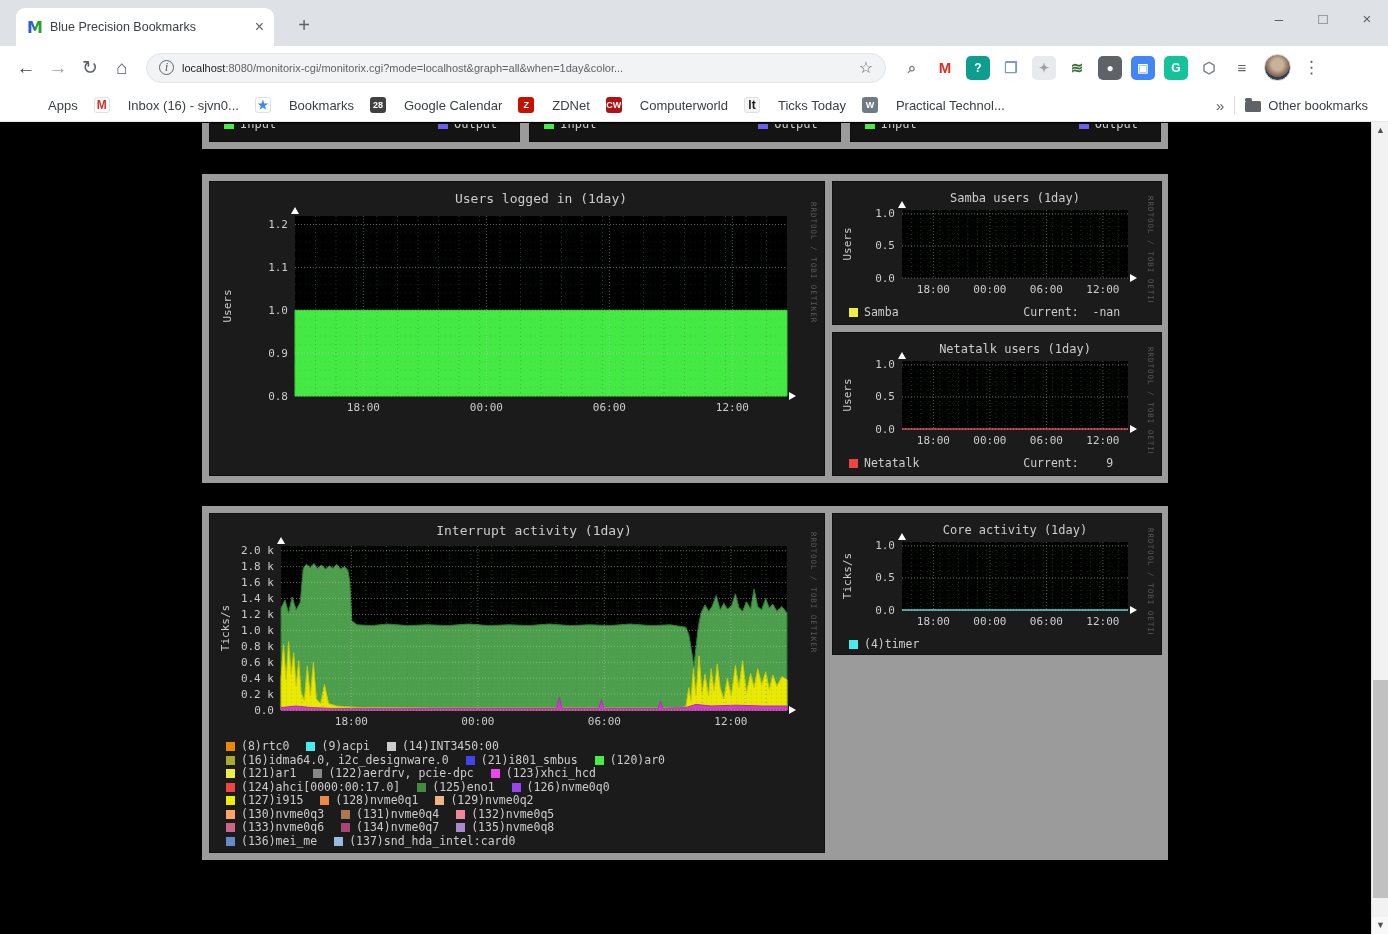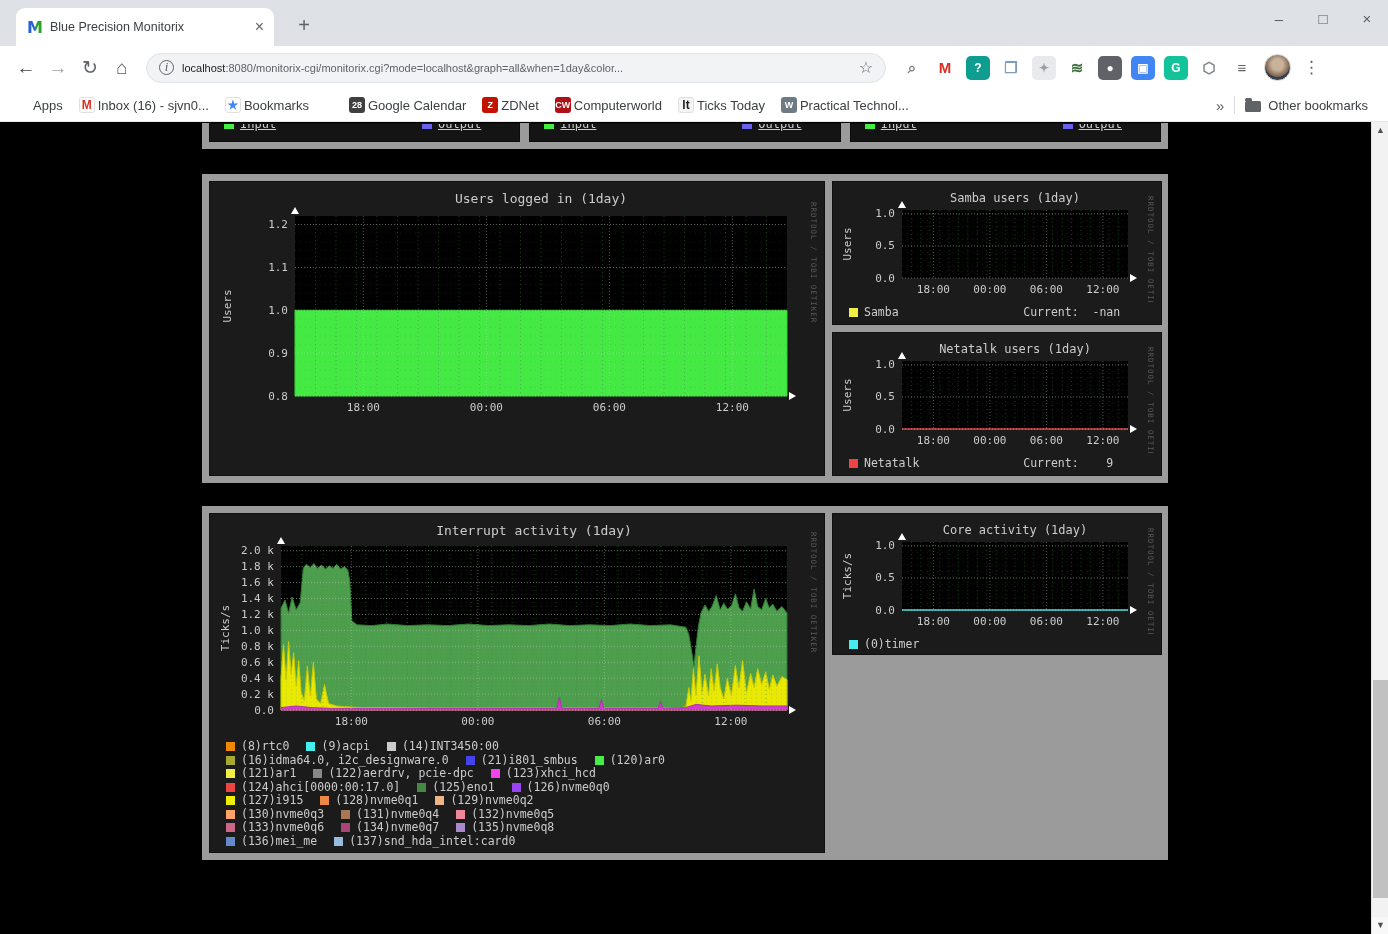--- a/index.html
+++ b/index.html
@@ -22,39 +22,39 @@
   .omni-info { color:#5f6368; font-size:13px; border:1.4px solid #5f6368; border-radius:50%; width:15px; height:15px; line-height:12px; text-align:center; font-family:"Liberation Serif", serif; font-style:italic; flex:none; }
   .omni-url { font-size:11px; color:#5f6368; white-space:nowrap; overflow:hidden; flex:1; }
   .omni-url b { color:#202124; font-weight:normal; }
   .omni-star { color:#5f6368; font-size:16px; flex:none; }
   .ext-row { display:flex; align-items:center; gap:9px; margin-left:14px; }
   .ext { width:24px; height:24px; border-radius:5px; display:flex; align-items:center; justify-content:center; font-size:12px; font-weight:bold; position:relative; }
   .avatar { width:27px; height:27px; border-radius:50%; background:radial-gradient(circle at 50% 38%, #c9b29a 28%, #7a5f4c 62%, #33404f 63%); margin-left:10px; border:1px solid #d0d3d7; }
   .kebab { color:#5f6368; font-size:17px; margin:0 10px 0 12px; letter-spacing:0; }
 
   .bookmarks { position:absolute; top:89px; left:0; width:1388px; height:33px; background:#fff; border-bottom:1px solid #e4e6e8; display:flex; align-items:center; font-size:13px; color:#3c4043; }
-  .bm { display:flex; align-items:center; gap:3px; margin-left:16px; white-space:nowrap; }
+  .bm { display:flex; align-items:center; gap:18px; margin-left:16px; white-space:nowrap; }
   .bm-ico { width:16px; height:16px; border-radius:3px; display:flex; align-items:center; justify-content:center; font-size:9px; font-weight:bold; flex:none; }
   .bm-grid { display:grid; grid-template-columns:repeat(3,4px); grid-template-rows:repeat(3,4px); gap:1px; width:auto; height:auto; }
   .bm-grid i { border-radius:1px; }
   .bm-chevron { color:#5f6368; font-size:15px; margin-left:auto; }
   .bm-divider { width:1px; height:18px; background:#dadce0; margin:0 10px; }
   .folder { width:16px; height:11px; background:#5f6368; border-radius:1.5px; position:relative; margin-top:3px; }
   .folder:before { content:""; position:absolute; top:-3px; left:0; width:7px; height:3px; background:#5f6368; border-radius:1.5px 1.5px 0 0; }
   .other-bm { display:flex; align-items:center; gap:7px; margin-right:20px; }
 
   
   .pagearea { position:absolute; top:122px; left:0; width:1371px; height:812px; background:#000; }
   .content { position:absolute; left:202px; top:1px; width:966px; }
   .frame { background:#9b9b9b; padding:7px; }
   .frame.partial { padding-top:0; }
   .mini-row { display:flex; gap:9px; }
   .mini-box { flex:1; height:19px; background:#141414; border:1px solid #0c0c0c; overflow:hidden; position:relative; }
-  .mini-leg { position:absolute; top:-7px; left:14px; display:flex; align-items:center; gap:6px; font-family:"DejaVu Sans Mono", monospace; font-size:12px; color:#cccccc;text-decoration:underline; }
-  .mini-leg.right { left:auto; right:38px; }
+  .mini-leg { position:absolute; top:-7px; left:14px; display:flex; align-items:center; gap:6px; font-family:"DejaVu Sans Mono", monospace; font-size:12px; color:#cccccc; }
+  .mini-leg.right { left:auto; right:22px; }
   .sq { width:10px; height:10px; display:inline-block; flex:none; }
   .sect-gap { height:25px; background:#000; }
   .sect-header { background:#2e2e2e; border-bottom:1px solid #242424; height:23px; line-height:23px; padding-left:11px; font-size:15px; font-weight:bold; margin-bottom:7px; }
   .panels { display:flex; gap:7px; align-items:flex-start; }
   .panel { background:#1b1b1b; border:1px solid #101010; padding:8px 7px 6px 7px; }
   .panel.big { width:616px; }
   .panel.small { width:330px; }
   .rcol { display:flex; flex-direction:column; gap:7px; }
   .legend-row { display:flex; align-items:center; font-family:"DejaVu Sans Mono", monospace; font-size:11.5px; color:#cccccc; line-height:13.5px; padding-left:9px; white-space:pre; }
   .legend-item { display:flex; align-items:center; margin-right:17px; }
@@ -74,21 +74,21 @@
   <div class="tab">
     <svg width="16" height="16" viewBox="0 0 16 16">
       <defs>
           <linearGradient id="mg" x1="0" y1="0" x2="1" y2="0">
         <stop offset="0.5" stop-color="#2b5fd9"></stop>
             <stop offset="0.5" stop-color="#27a327"></stop>
       </linearGradient>
         </defs>
       <text x="1" y="14" font-family="DejaVu Sans, sans-serif" font-weight="bold" font-size="16" fill="url(#mg)">M</text>
     </svg>
-    <span class="tab-title">Blue Precision Monitorix</span>
+    <span class="tab-title">Blue Precision Bookmarks</span>
     <span class="tab-close">×</span>
   </div>
   <span class="newtab-btn">+</span>
   <div class="win-controls">
     <span>–</span>
     <span>□</span>
     <span>×</span>
   </div>
 </div>
 
@@ -136,21 +136,21 @@
     </span>
     <span class="bm">
       <span class="bm-ico" style="background: rgb(255, 255, 255); color: rgb(217, 48, 37); font-size: 12px; border: 1px solid rgb(224, 224, 224);">M</span>
       <span>Inbox (16) - sjvn0...</span>
     </span>
     <span class="bm">
       <span class="bm-ico" style="background: rgb(255, 255, 255); color: rgb(66, 133, 244); font-size: 12px; border: 1px solid rgb(224, 224, 224);">★</span>
       <span>Bookmarks</span>
     </span>
     <span class="bm">
-      <span class="bm-ico" style="background: #404040; color: rgb(255, 255, 255); margin-left: 24px;">28</span>
+      <span class="bm-ico" style="background: #404040; color: rgb(255, 255, 255);">28</span>
       <span>Google Calendar</span>
     </span>
     <span class="bm">
       <span class="bm-ico" style="background: rgb(196, 18, 0); color: rgb(255, 255, 255);">Z</span>
       <span>ZDNet</span>
     </span>
     <span class="bm">
       <span class="bm-ico" style="background: rgb(176, 17, 22); color: rgb(255, 255, 255);">CW</span>
       <span>Computerworld</span>
     </span>
@@ -538,21 +538,21 @@
                 <text x="149.914" y="103" text-anchor="middle" fill="#cccccc" font-size="11" font-family="DejaVu Sans Mono, monospace">00:00</text>
                 <line x1="206.41400000000002" y1="20" x2="206.41400000000002" y2="88" stroke="rgba(210,210,210,0.4)" stroke-width="1" stroke-dasharray="1,2"></line>
                 <text x="206.41400000000002" y="103" text-anchor="middle" fill="#cccccc" font-size="11" font-family="DejaVu Sans Mono, monospace">06:00</text>
                 <line x1="262.914" y1="20" x2="262.914" y2="88" stroke="rgba(210,210,210,0.4)" stroke-width="1" stroke-dasharray="1,2"></line>
                 <text x="262.914" y="103" text-anchor="middle" fill="#cccccc" font-size="11" font-family="DejaVu Sans Mono, monospace">12:00</text>
                 <polygon points="58,18 66,18 62,11" fill="#ffffff"></polygon>
                 <polygon points="290,84 290,92 297,88" fill="#ffffff"></polygon>
                 <text x="175" y="12" text-anchor="middle" fill="#cccccc" font-size="12" font-family="DejaVu Sans Mono, monospace">Core activity  (1day)</text>
                 <text x="11" y="54" fill="#cccccc" font-size="11" font-family="DejaVu Sans Mono, monospace" transform="rotate(-90 11 54)" text-anchor="middle">Ticks/s</text>
                 <text x="308" y="6" fill="#5a5a5a" font-size="7.5" font-family="DejaVu Sans Mono, monospace" transform="rotate(90 308 6)" letter-spacing="1">RRDTOOL / TOBI OETIKER</text>
-              </svg><div class="legend-row"><span class="legend-item"><span class="lsq" style="background: rgb(68, 238, 238);"></span><span>(0)timer</span></span></div></div>
+              </svg><div class="legend-row"><span class="legend-item"><span class="lsq" style="background: rgb(68, 238, 238);"></span><span>(4)timer</span></span></div></div>
         </div>
       </div>
     </div>
 
   </div>
 </div>
 
 <div class="scrollbar">
   <div class="sb-btn up">▲</div>
   <div class="sb-thumb"></div>

